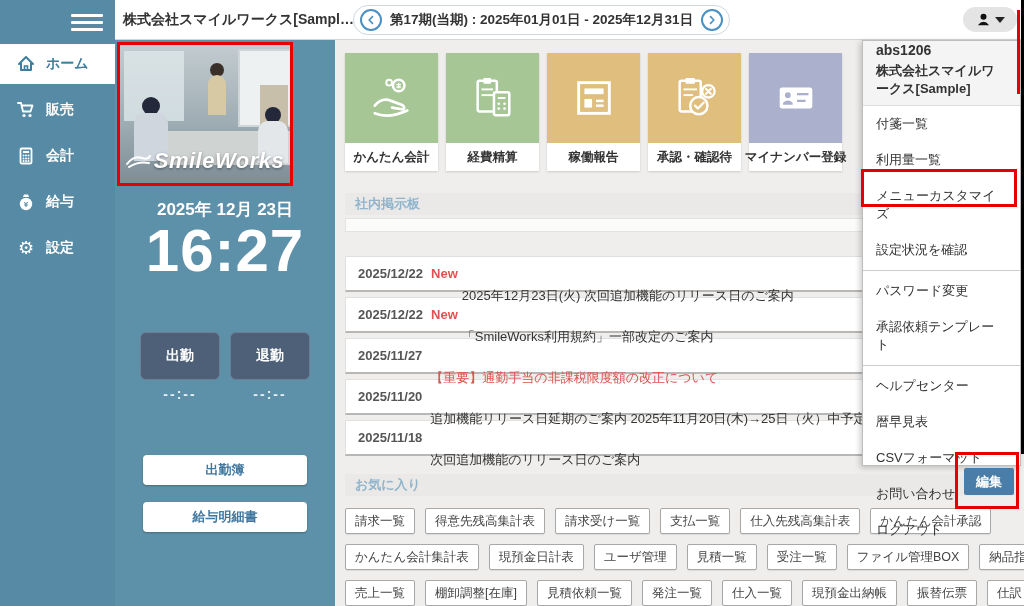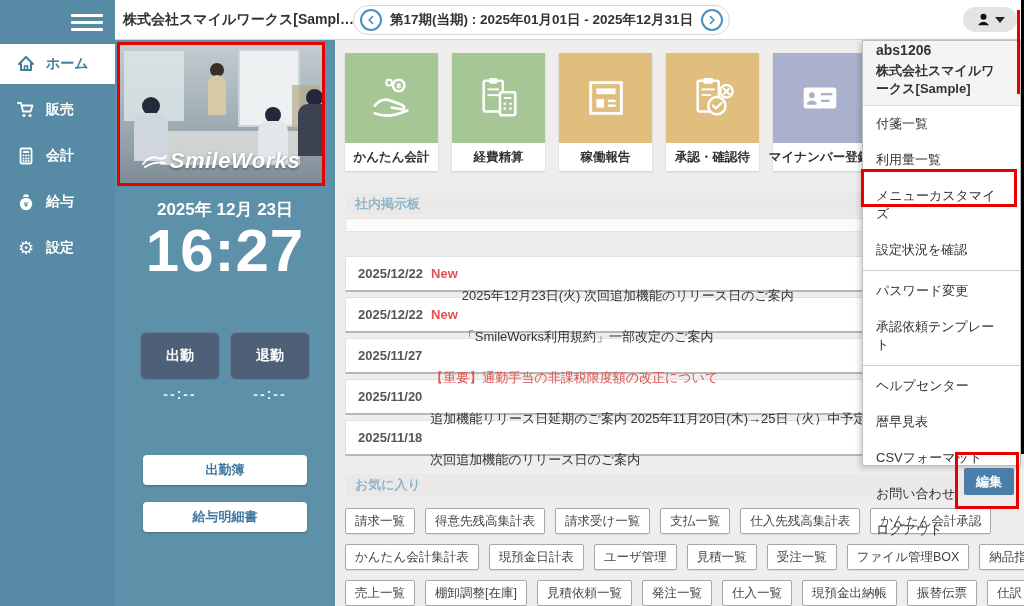--- a/index.html
+++ b/index.html
@@ -24,21 +24,21 @@
   
   .topbar { position:absolute; left:115px; top:0; width:909px; height:40px; background:#fff; border-bottom:1px solid #d5d5d5; z-index:4; }
   .company-title { position:absolute; left:8px; top:11px; font-size:14px; font-weight:bold; color:#333; }
   .period-pill { position:absolute; left:238px; top:5px; height:30px; border:1px solid #d0d8dd; border-radius:16px; background:#fff; display:flex; align-items:center; gap:8px; padding:0 6px; }
   .period-arrow { width:22px; height:22px; border:2px solid #4a90c2; border-radius:50%; display:flex; align-items:center; justify-content:center; cursor:pointer; background:#fff; }
   .period-arrow svg { width:12px; height:12px; }
   .period-label { font-size:13.5px; font-weight:bold; color:#333; }
 
   
   .left-panel { position:absolute; left:115px; top:40px; width:220px; height:566px; background:#5d90a9; z-index:3; }
-  .photo { position:absolute; left:2px; top:2px; width:208px; height:144px; border:3px solid #e60000; overflow:hidden; background:linear-gradient(180deg,#c3ccd0 0%,#9fadb4 55%,#7e8d96 100%);padding-left:32px; }
+  .photo { position:absolute; left:2px; top:2px; width:176px; height:144px; border:3px solid #e60000; overflow:hidden; background:linear-gradient(180deg,#c3ccd0 0%,#9fadb4 55%,#7e8d96 100%);padding-left:32px; }
   .ph-window { position:absolute; left:4px; top:6px; width:60px; height:70px; background:#dde7ea; opacity:.8; }
   .ph-board { position:absolute; left:118px; top:4px; width:62px; height:78px; background:#eef1f2; border:2px solid #cfd6d9; }
   .ph-shelf { position:absolute; right:2px; top:40px; width:28px; height:44px; background:#b8a98c; opacity:.7; }
   .ph-table { position:absolute; left:40px; bottom:18px; width:140px; height:34px; background:#cfd4d2; border-radius:4px 4px 0 0; }
   .person { position:absolute; }
   .person .head { width:14px; height:14px; border-radius:50%; background:#2e3340; margin:0 auto; }
   .person .body { width:26px; height:30px; border-radius:10px 10px 0 0; margin-top:-2px; }
   .p1 .head{background:#23283a;} .p1 .body{background:#cfd6de;}
   .p2 .head{background:#3a2f28;} .p2 .body{background:#d8c9a5;}
   .p3 .head{background:#23283a;} .p3 .body{background:#e4e7ea;}
@@ -50,21 +50,21 @@
   .punch-row { position:absolute; top:292px; left:0; width:100%; display:flex; justify-content:center; gap:10px; }
   .punch-btn { width:80px; height:48px; background:#4d6078; border:1px solid #6c7e94; border-radius:6px; color:#fff; font-size:14px; font-weight:bold; display:flex; align-items:center; justify-content:center; cursor:pointer; }
   .punch-times { position:absolute; top:346px; left:0; width:100%; display:flex; justify-content:center; gap:10px; }
   .punch-time { width:80px; text-align:center; color:#eaf1f5; font-size:14px; font-weight:bold; letter-spacing:2px; }
   .panel-link { position:absolute; left:28px; width:164px; height:30px; background:#fff; border-radius:4px; color:#4178a0; font-size:13px; font-weight:bold; display:flex; align-items:center; justify-content:center; cursor:pointer; box-shadow:0 1px 2px rgba(0,0,0,.25); }
   .link-attend { top:415px; }
   .link-payslip { top:462px; }
 
   
   .main { position:absolute; left:335px; top:40px; width:689px; height:566px; background:#f0eeec; z-index:1; }
-  .tiles { position:absolute; left:10px; top:13px; display:flex; gap:14px; }
+  .tiles { position:absolute; left:10px; top:13px; display:flex; gap:8px; }
   .tile { width:93px; height:118px; background:#fff; box-shadow:0 1px 2px rgba(0,0,0,.15); cursor:pointer; }
   .tile-color { height:90px; display:flex; align-items:center; justify-content:center; }
   .tile-green { background:#a6c795; }
   .tile-tan { background:#dfbe7e; }
   .tile-lav { background:#abb1cd; }
   .tile-color svg { width:46px; height:46px; }
   .tile-label { height:28px; display:flex; align-items:center; justify-content:center; font-size:12.5px; font-weight:bold; color:#333; white-space:nowrap; }
   .sec-header { position:absolute; left:10px; width:670px; height:22px; background:#ebe9e7; color:#8fb5cc; font-size:13px; font-weight:bold; line-height:22px; padding-left:10px; }
   .board-body { position:absolute; left:10px; top:178px; width:670px; height:14px; background:#fbfbfa; border:1px solid #e4e2e0; }
   .news-list { position:absolute; left:10px; top:216px; width:670px; }

